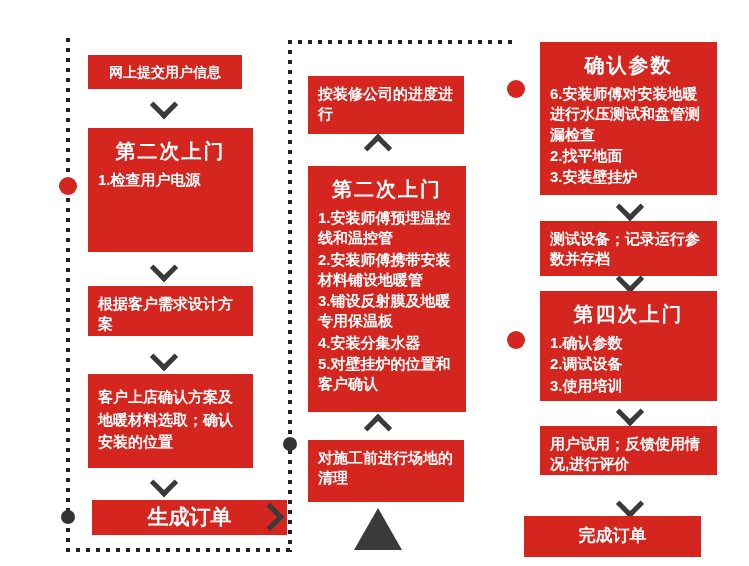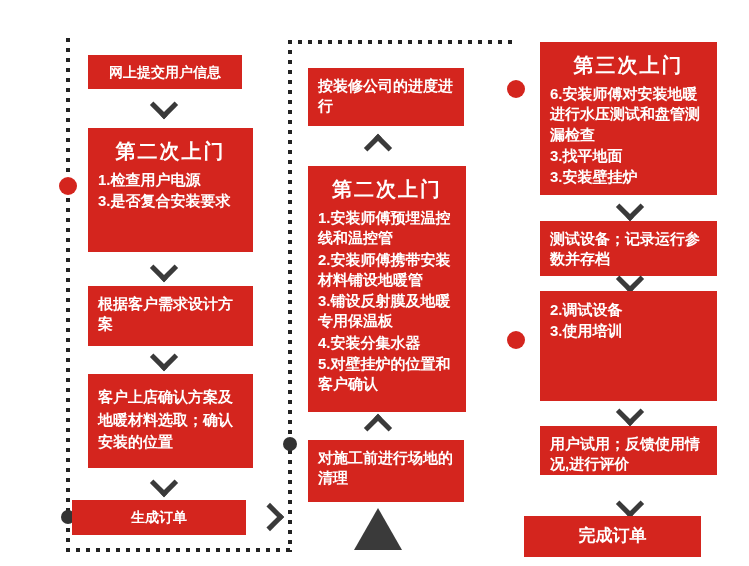--- a/index.html
+++ b/index.html
@@ -62,70 +62,71 @@
   <div class="dot dark" style="left:61px;top:510px"></div>
   <div class="dot dark" style="left:283px;top:437px"></div>
 
   <div class="box center" style="left:88px;top:55px;width:154px;height:34px;font-size:14px">网上提交用户信息</div>
 
   <div class="chev down" style="left:154px;top:95px"></div>
 
   <div class="box" style="left:88px;top:128px;width:165px;height:124px">
     <div class="title">第二次上门</div>
     <div class="item">1.检查用户电源</div>
-    <div class="item">3.是否复合安装要求</div>
   </div>
 
   <div class="chev down" style="left:154px;top:258px"></div>
 
-  <div class="box" style="left:88px;top:286px;width:165px;height:60px">根据客户需求设计方案</div>
+  <div class="box" style="left:88px;top:286px;width:165px;height:50px">根据客户需求设计方案</div>
 
   <div class="chev down" style="left:154px;top:347px"></div>
 
   <div class="box" style="left:88px;top:374px;width:165px;height:94px;padding:12px 10px;line-height:1.5">客户上店确认方案及地暖材料选取；确认安装的位置</div>
 
   <div class="chev down" style="left:154px;top:473px"></div>
 
-  <div class="box center" style="left:72px;top:500px;width:174px;height:35px;font-size:14px">生成订单</div>
+  <div class="box center" style="left:92px;top:500px;width:195px;height:35px;font-size:21px">生成订单</div>
 
   <div class="chev right" style="left:260px;top:507px"></div>
 
-  <div class="box" style="left:308px;top:68px;width:156px;height:58px">按装修公司的进度进行</div>
+  <div class="box" style="left:308px;top:76px;width:156px;height:58px">按装修公司的进度进行</div>
 
   <div class="chev up" style="left:368px;top:138px"></div>
 
   <div class="box" style="left:308px;top:166px;width:158px;height:246px">
     <div class="title">第二次上门</div>
     <div class="item">1.安装师傅预埋温控线和温控管</div>
     <div class="item">2.安装师傅携带安装材料铺设地暖管</div>
     <div class="item">3.铺设反射膜及地暖专用保温板</div>
     <div class="item">4.安装分集水器</div>
     <div class="item">5.对壁挂炉的位置和客户确认</div>
   </div>
 
   <div class="chev up" style="left:368px;top:418px"></div>
 
   <div class="box" style="left:308px;top:440px;width:156px;height:62px">对施工前进行场地的清理</div>
 
   <div class="bigarrow" style="left:354px;top:508px"></div>
 
   <div class="box" style="left:540px;top:42px;width:177px;height:153px">
-    <div class="title">第三次上门</div>
+    <div class="title">确认参数</div>
     <div class="item">6.安装师傅对安装地暖进行水压测试和盘管测漏检查</div>
-    <div class="item">3.找平地面</div>
+    <div class="item">2.找平地面</div>
     <div class="item">3.安装壁挂炉</div>
   </div>
 
   <div class="chev down" style="left:620px;top:197px"></div>
 
   <div class="box" style="left:540px;top:221px;width:177px;height:55px">测试设备；记录运行参数并存档</div>
 
   <div class="chev down" style="left:620px;top:269px"></div>
 
   <div class="box" style="left:540px;top:291px;width:177px;height:110px">
+    <div class="title">第四次上门</div>
+    <div class="item">1.确认参数</div>
     <div class="item">2.调试设备</div>
     <div class="item">3.使用培训</div>
   </div>
 
   <div class="chev down" style="left:620px;top:402px"></div>
 
   <div class="box" style="left:540px;top:426px;width:177px;height:49px">用户试用；反馈使用情况,进行评价</div>
 
   <div class="chev down" style="left:620px;top:494px"></div>
 

